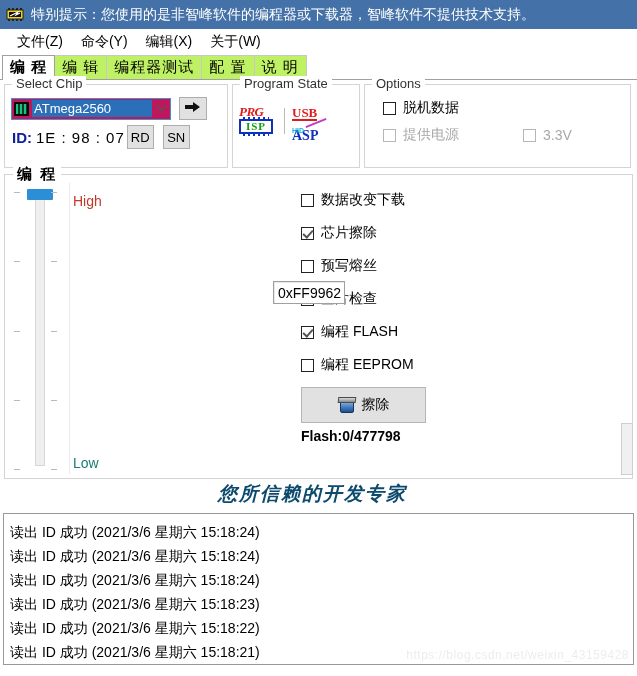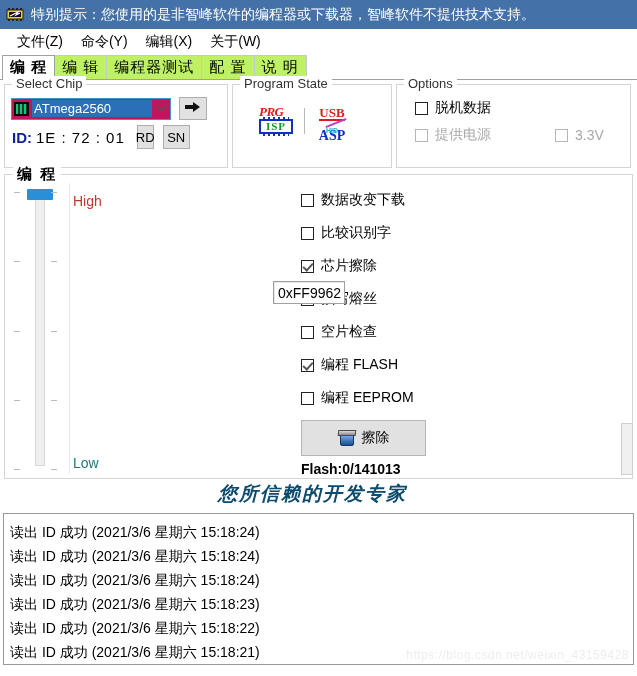--- a/index.html
+++ b/index.html
@@ -46,21 +46,21 @@
   .toprow{display:flex;height:88px;padding:4px 2px 0 4px;box-sizing:border-box;}
   .group{
     border:1px solid #d4d4d4;position:relative;box-sizing:border-box;
     margin-right:4px;padding-top:6px;
   }
   .group > .legend{
     position:absolute;top:-9px;left:7px;background:#fff;
     padding:0 4px;font-size:13px;color:#333;
   }
   #grp-selectchip{width:224px;}
-  #grp-progstate{width:160px;padding-left:20px;}
+  #grp-progstate{width:128px;}
   #grp-options{flex:1;}
   
   .combo-row{display:flex;align-items:center;padding:6px 0 0 6px;}
   .combo{
     width:160px;height:22px;border:1px solid #4a90c4;background:#be185d;
     display:flex;align-items:center;box-sizing:border-box;position:relative;
   }
   .chip-ico{
     width:15px;height:14px;margin:0 3px 0 2px;flex:0 0 auto;
     background:#0a0a0a;position:relative;overflow:hidden;
@@ -81,21 +81,21 @@
   }
   .btn3d{
     background:#e1e1e1;border:1px solid #adadad;box-sizing:border-box;
     display:flex;align-items:center;justify-content:center;
     font-size:13px;color:#000;cursor:default;
   }
   .btn-arrow{width:28px;height:23px;margin-left:8px;}
   .id-row{display:flex;align-items:center;padding:5px 0 0 7px;}
   .id-label{font-weight:bold;color:#10229b;font-size:15px;margin-right:4px;}
   .id-value{font-size:15px;letter-spacing:1px;}
-  .btn-rd{width:17px;height:24px;margin-left:12px;}
+  .btn-rd{width:27px;height:24px;margin-left:2px;}
   .btn-sn{width:27px;height:24px;margin-left:9px;}
   
   .pstate{display:flex;align-items:center;padding:14px 0 0 6px;gap:7px;}
   .ico-prgisp{width:38px;height:32px;position:relative;}
   .prg-txt{
     font-family:"Liberation Serif",serif;font-style:italic;font-weight:bold;
     font-size:13px;color:#e01b1b;line-height:13px;letter-spacing:-0.5px;
   }
   .isp-box{
     border:2px solid #1030c0;width:34px;height:15px;box-sizing:border-box;
@@ -106,21 +106,21 @@
     font-family:"Liberation Serif",serif;font-weight:bold;font-size:11px;
     color:#12a012;line-height:11px;letter-spacing:1px;
   }
   .isp-box:before,.isp-box:after{
     content:"";position:absolute;left:2px;right:2px;height:3px;
     background:repeating-linear-gradient(90deg,#1030c0 0 2px,transparent 2px 5px);
   }
   .isp-box:before{top:-4px;}
   .isp-box:after{bottom:-4px;}
   .vdivider{width:1px;height:26px;background:#b9b9b9;}
-  .ico-usbasp{width:40px;height:32px;position:relative;text-align:center;}
+  .ico-usbasp{width:40px;height:32px;position:relative;text-align:left;}
   .usb-txt{
     font-family:"Liberation Serif",serif;font-weight:bold;font-size:13px;
     color:#e01b1b;line-height:13px;letter-spacing:0px;
     border-bottom:2px solid #e01b1b;display:inline-block;
   }
   .hid-row{height:8px;position:relative;}
   .hid-txt{font-size:7px;color:#11b4d6;font-weight:bold;line-height:8px;}
   .hid-slash{
     position:absolute;left:13px;top:1px;width:22px;height:2px;background:#c23bc2;
     transform:rotate(-22deg);
@@ -287,21 +287,21 @@
         <span>
           <svg width="16" height="12" viewBox="0 0 16 12">
             <path d="M0 4 h8 v-3 l7 5 -7 5 v-3 h-8 z" fill="#111"></path>
           </svg>
         </span>
       </div>
     </div>
 
     <div class="id-row">
       <span class="id-label">ID:</span>
-      <span class="id-value">1E : 72 : 01</span>
+      <span class="id-value">1E : 98 : 07</span>
       <div class="btn3d btn-rd">RD</div>
       <div class="btn3d btn-sn">SN</div>
     </div>
   </div>
 
   <div class="group" id="grp-progstate">
     <div class="legend">Program State</div>
     <div class="pstate">
       <div class="ico-prgisp">
         <div class="prg-txt">PRG</div>
@@ -366,24 +366,20 @@
     <div class="hl-label hl-high">High</div>
     <div class="hl-label hl-low">Low</div>
 
     <div class="check-col">
 
       <div class="chk-row">
         <span class="cb"></span>
         <span class="chk-label">数据改变下载</span>
       </div>
 
-      <div class="chk-row">
-        <span class="cb"></span>
-        <span class="chk-label">比较识别字</span>
-      </div>
 
       <div class="chk-row">
         <span class="cb checked"></span>
         <span class="chk-label">芯片擦除</span>
       </div>
 
       <div class="chk-row">
         <span class="cb"></span>
         <span class="chk-label">预写熔丝</span>
       </div>
@@ -406,21 +402,21 @@
       <div class="fuse-box">0xFF9962</div>
 
       <div class="erase-btn">
         <span class="bin-ico">
           <span class="bin-body"></span>
             <span class="bin-lid"></span>
         </span>
         <span class="erase-label">擦除</span>
       </div>
 
-      <div class="flash-label">Flash:0/141013</div>
+      <div class="flash-label">Flash:0/477798</div>
 
       <div class="mini-scroll"></div>
     </div>
   </div>
 </div>
 
 <div class="slogan">您所信赖的开发专家</div>
 
 <div class="logbox">
   <div class="log-line">读出 ID 成功 (2021/3/6 星期六 15:18:24)</div>

